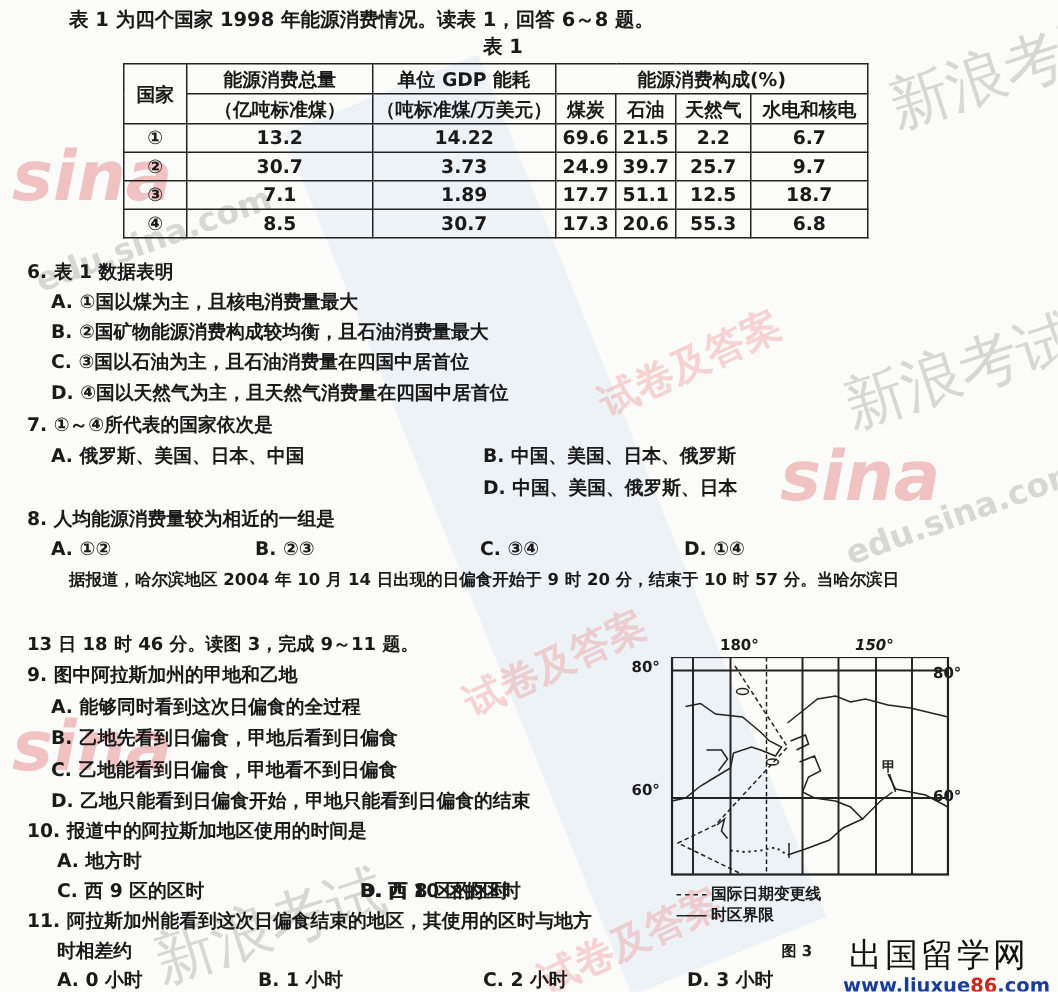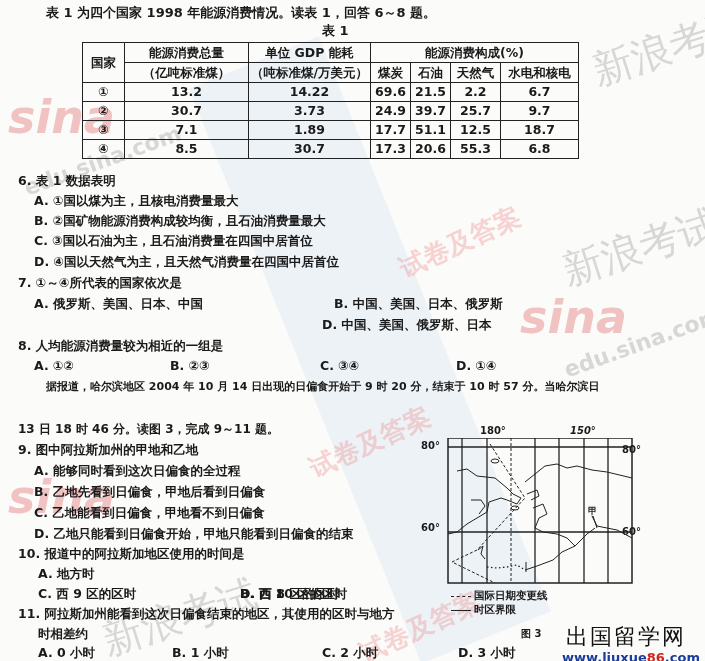--- a/index.html
+++ b/index.html
@@ -131,21 +131,21 @@
   </table>
 
   <div class="q" style="left:18px;top:173px;">6. 表 1 数据表明</div>
   <div class="opt" style="left:34px;top:193px;">A. ①国以煤为主，且核电消费量最大</div>
   <div class="opt" style="left:34px;top:213px;text-align:center;">B. ②国矿物能源消费构成较均衡，且石油消费量最大</div>
   <div class="opt" style="left:34px;top:233px;">C. ③国以石油为主，且石油消费量在四国中居首位</div>
   <div class="opt" style="left:34px;top:254px;">D. ④国以天然气为主，且天然气消费量在四国中居首位</div>
 
   <div class="q" style="left:18px;top:275px;">7. ①～④所代表的国家依次是</div>
   <div class="opt" style="left:34px;top:296px;">A. 俄罗斯、美国、日本、中国</div>
-  <div class="opt" style="left:334px;top:296px;">B. 中国、美国、日本、俄罗斯</div>
+  <div class="opt" style="left:322px;top:296px;">B. 中国、美国、日本、俄罗斯</div>
   <div class="opt" style="left:322px;top:317px;">D. 中国、美国、俄罗斯、日本</div>
 
   <div class="q" style="left:18px;top:338px;">8. 人均能源消费量较为相近的一组是</div>
   <div class="opt" style="left:34px;top:358px;">A. ①②</div>
   <div class="opt" style="left:170px;top:358px;">B. ②③</div>
   <div class="opt" style="left:320px;top:358px;">C. ③④</div>
   <div class="opt" style="left:456px;top:358px;">D. ①④</div>
 
   <div class="abs bold" style="left:46px;top:379px;font-size:11px;">据报道，哈尔滨地区 2004 年 10 月 14 日出现的日偏食开始于 9 时 20 分，结束于 10 时 57 分。当哈尔滨日</div>
   <div class="abs bold" style="left:18px;top:421px;font-size:12px;">13 日 18 时 46 分。读图 3，完成 9～11 题。</div>

